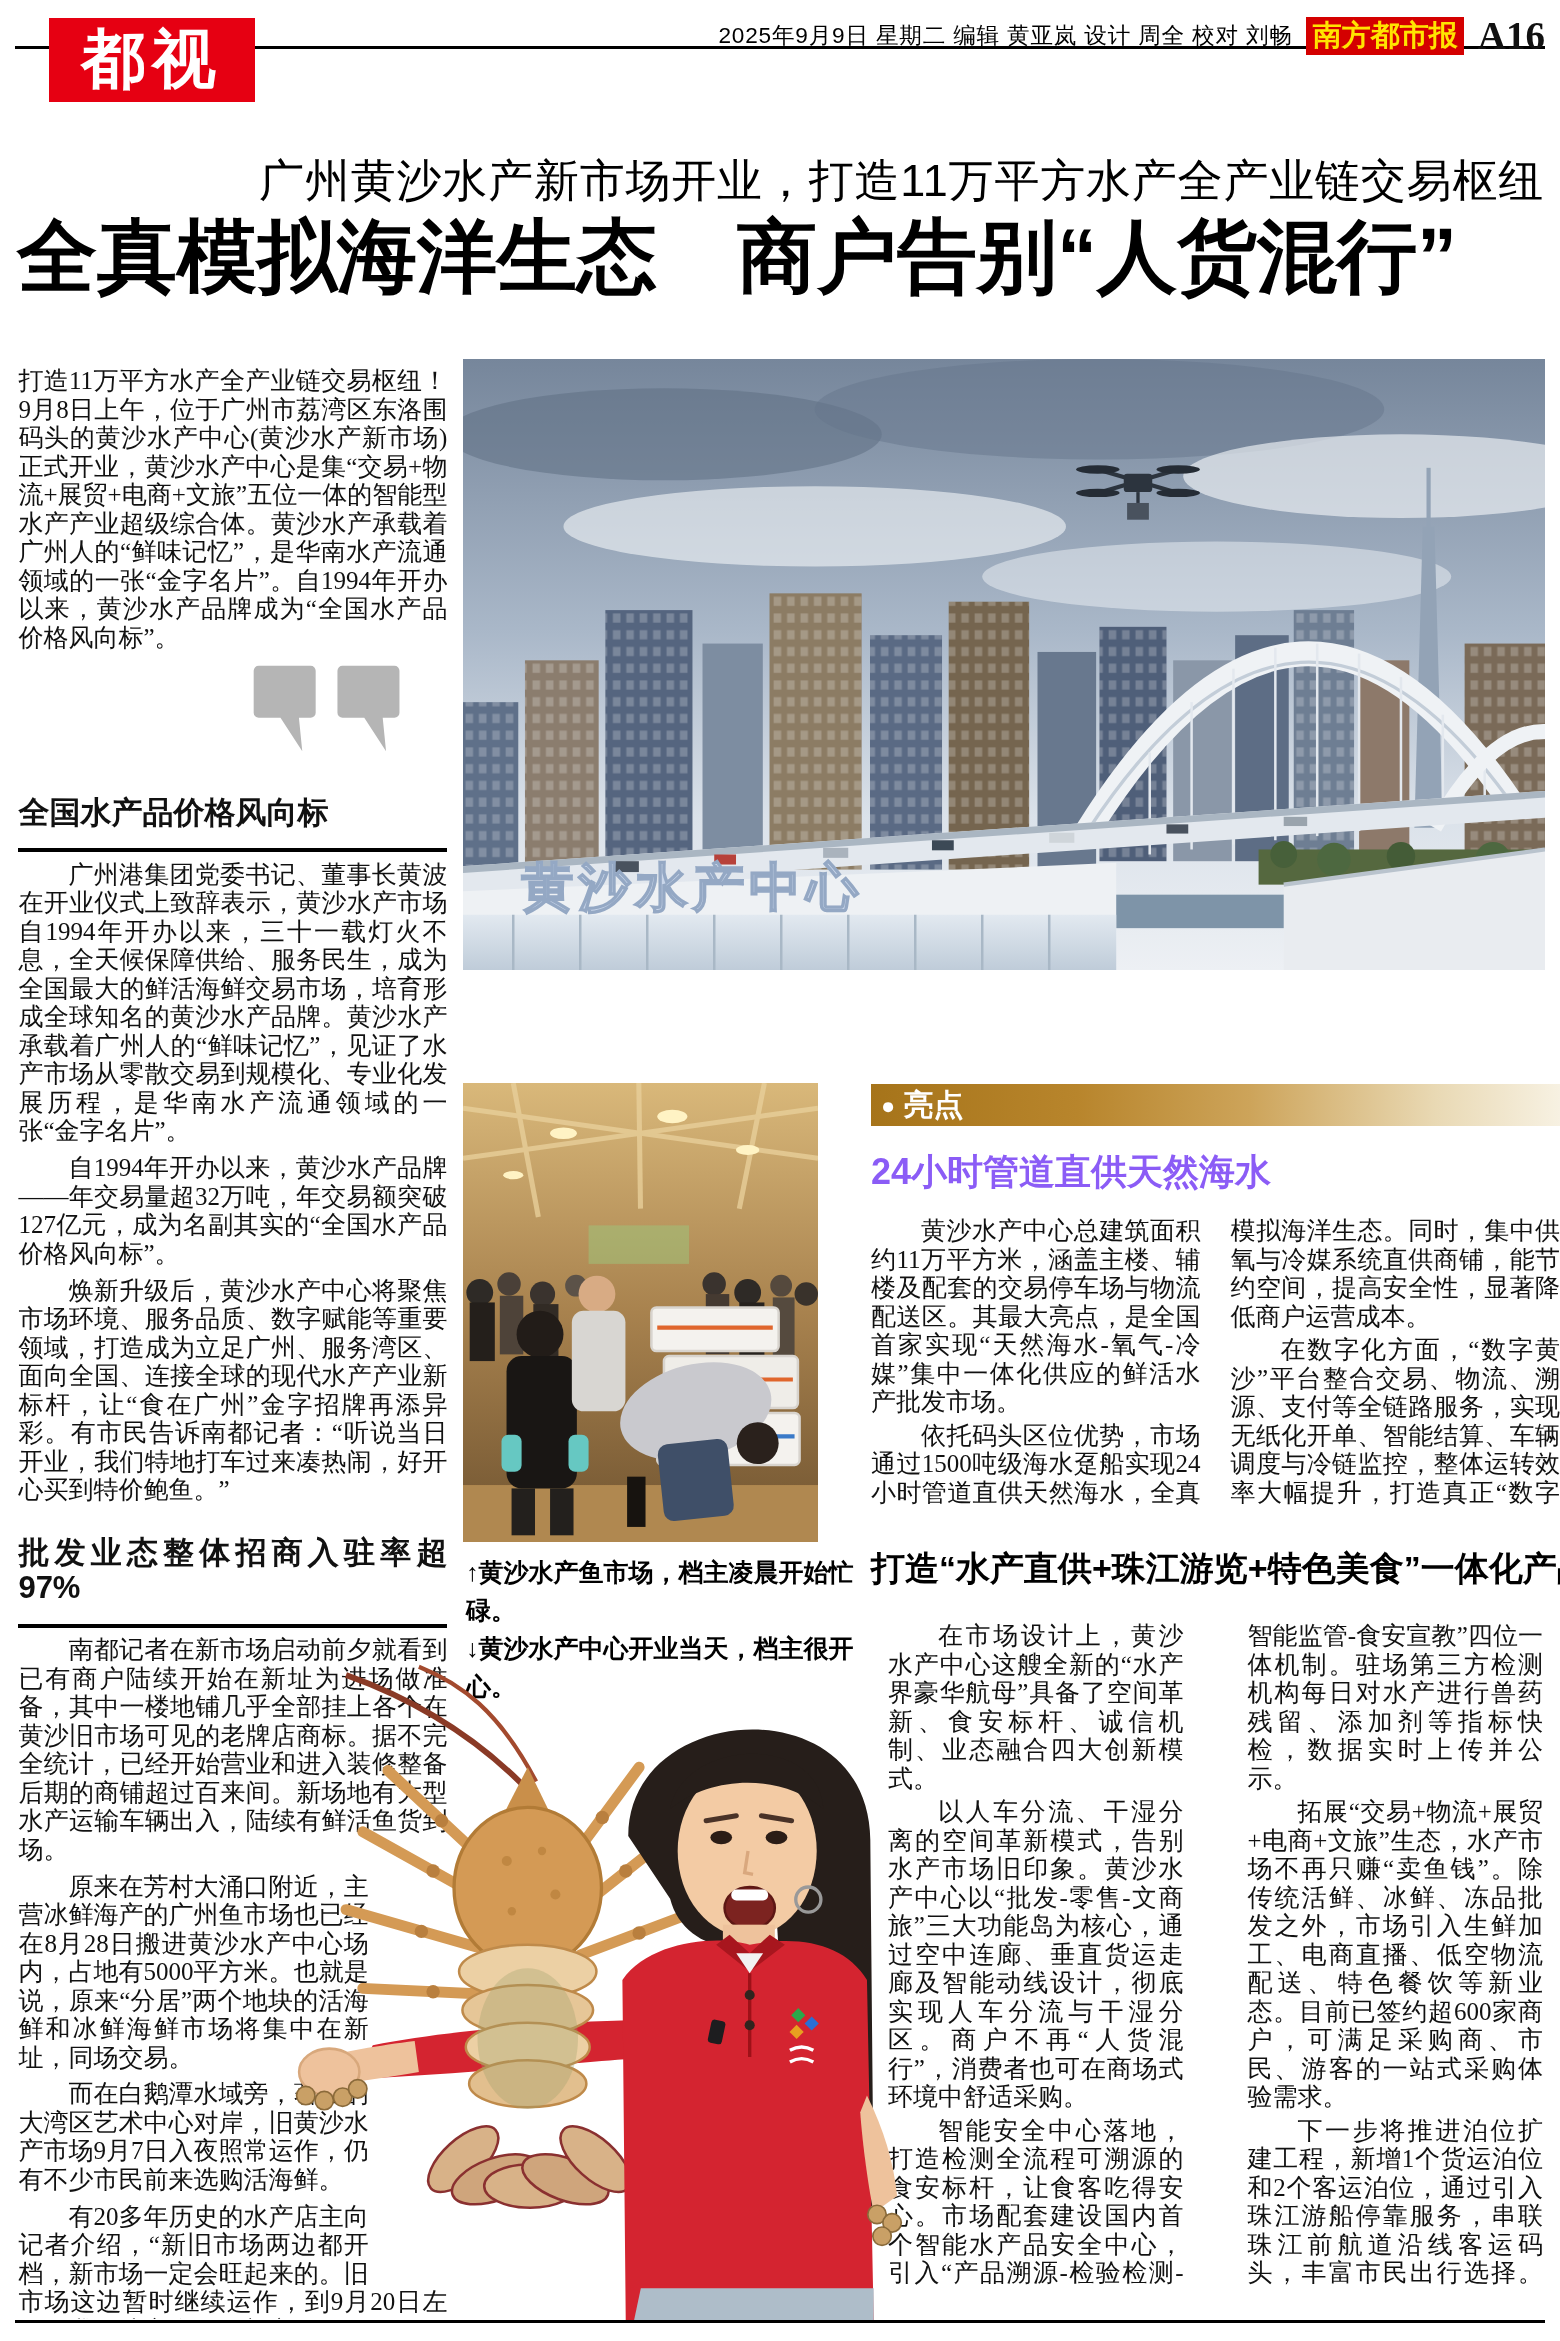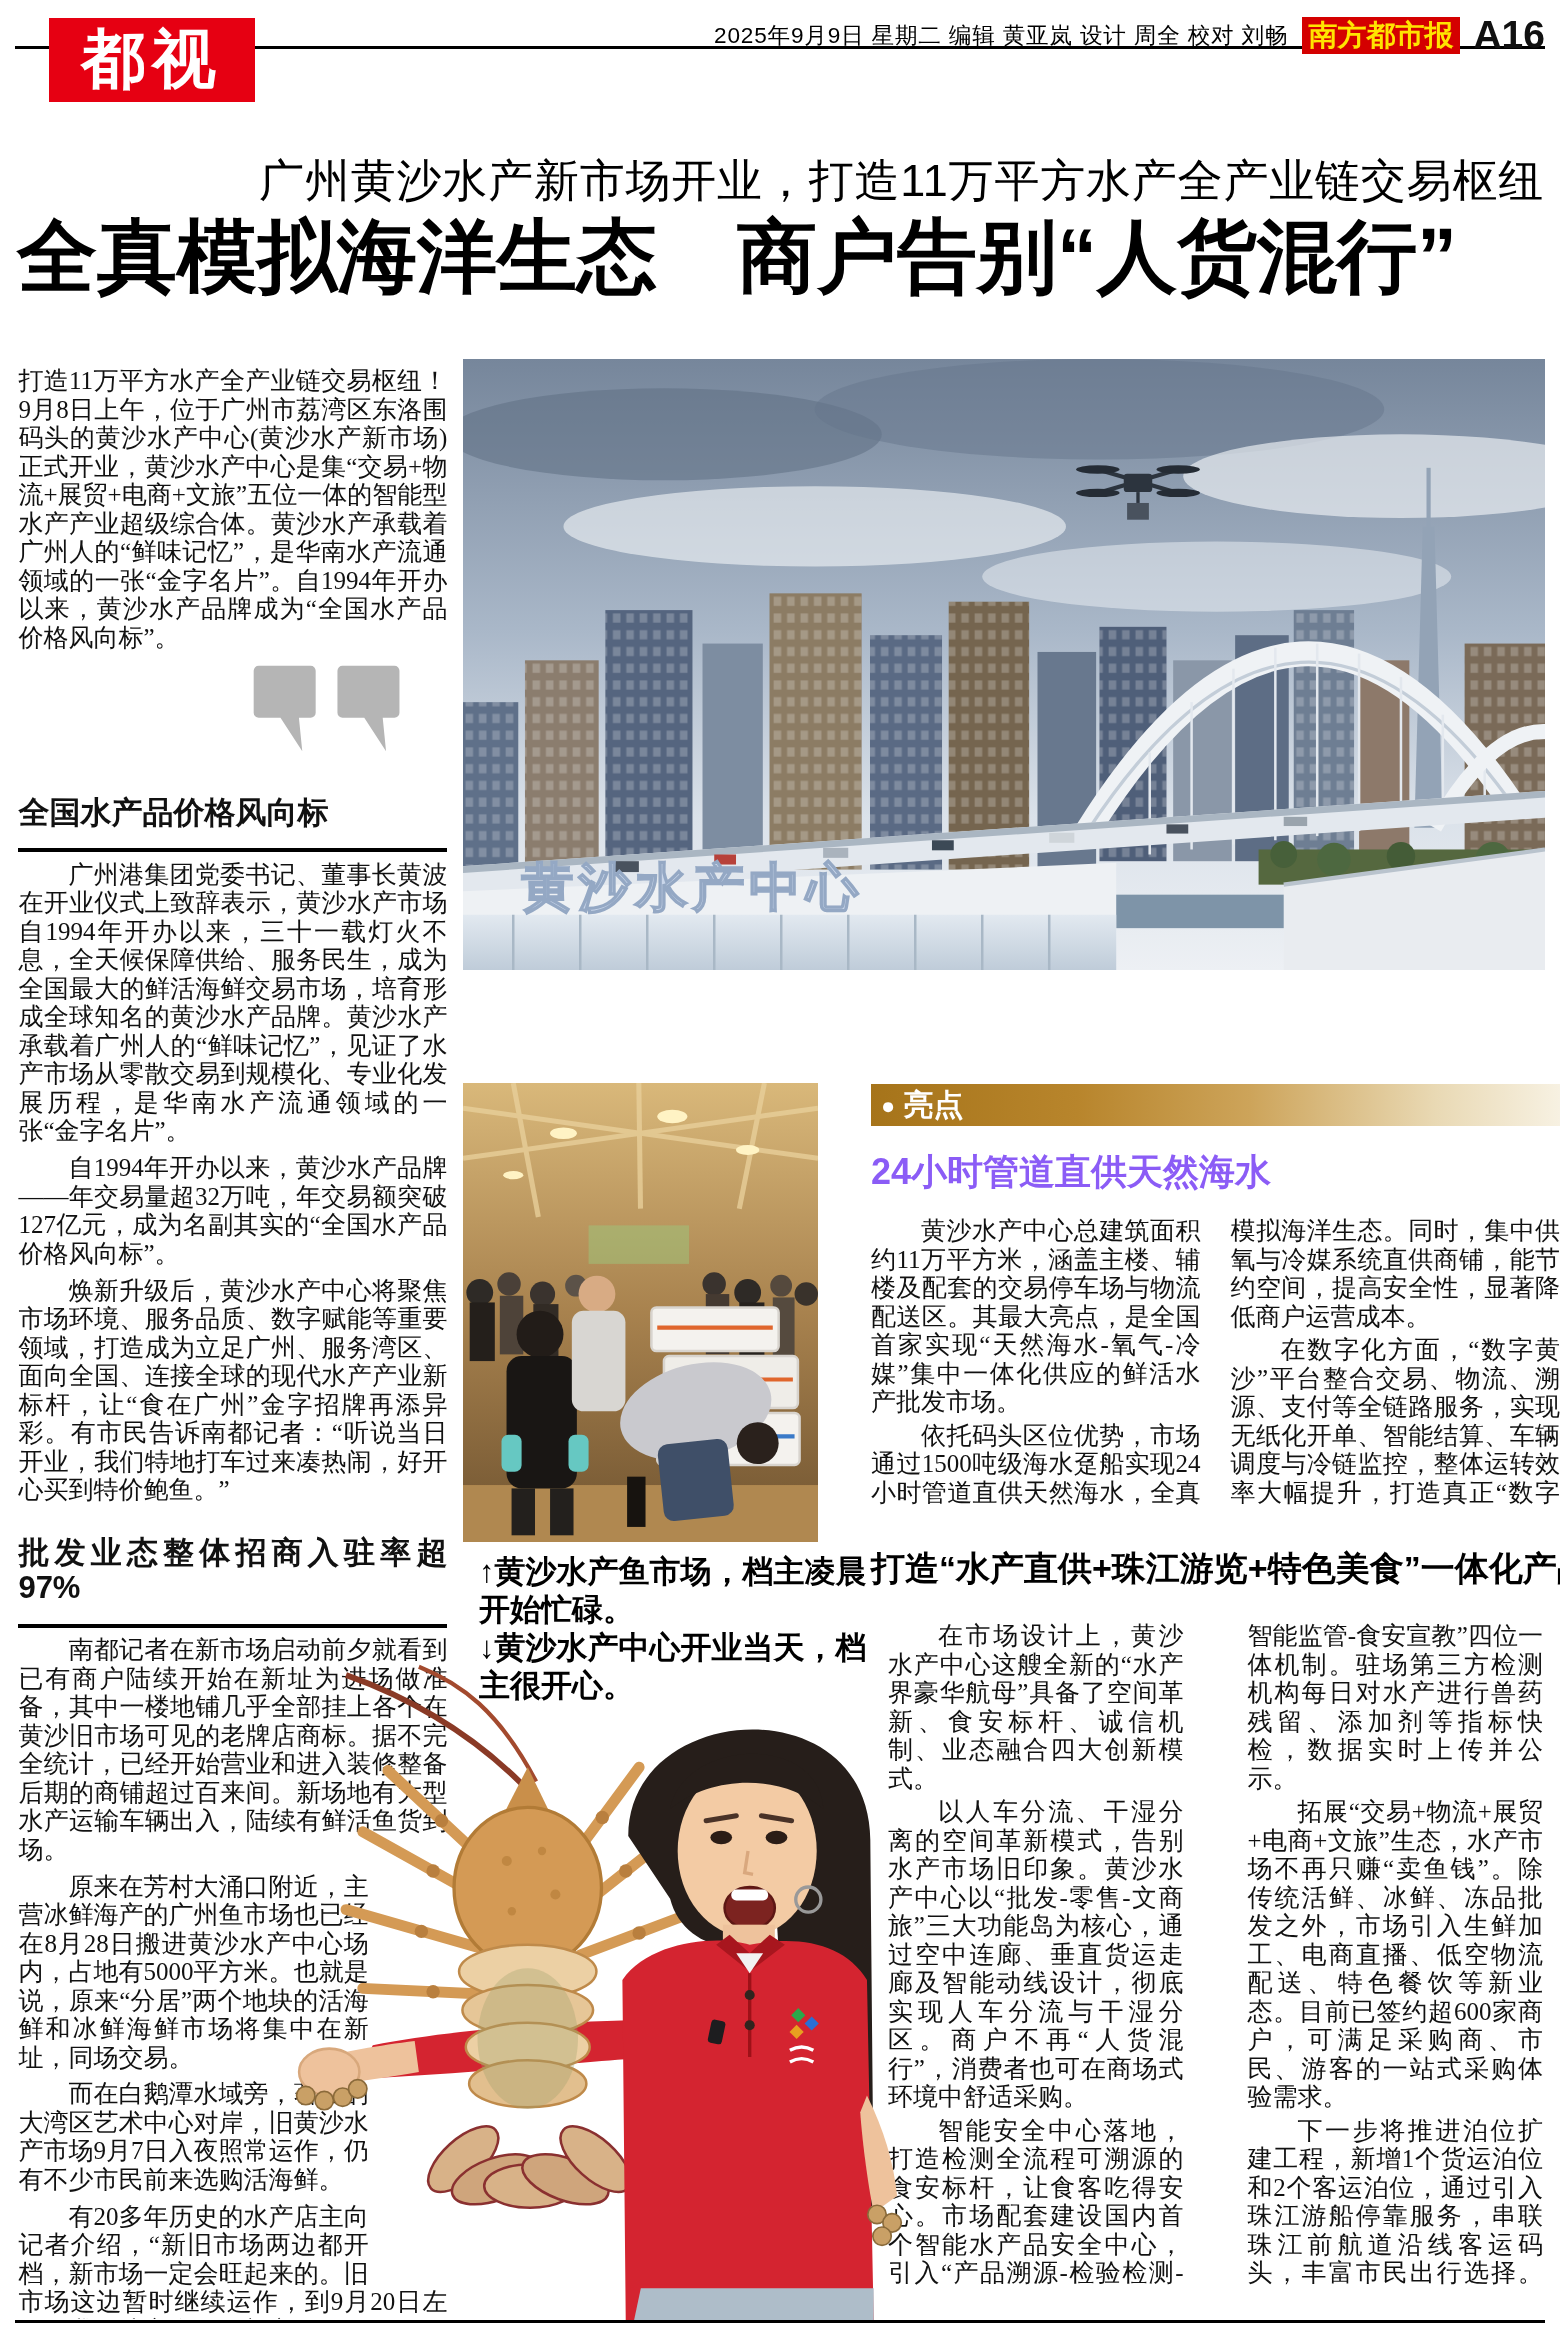--- a/index.html
+++ b/index.html
@@ -8,21 +8,21 @@
   
   .top-rule{position:absolute;left:15px;top:46px;width:1530px;height:2.5px;background:#000;}
   .brand-box{position:absolute;left:49px;top:17.6px;width:206px;height:84px;background:#e60012;
              display:flex;justify-content:center;}
   .brand-box span{color:#fff;font-family:"Liberation Sans",sans-serif;font-weight:900;
                   font-size:64px;letter-spacing:6.7px;transform:translateY(-1.7px);}
   .header-meta{position:absolute;right:15px;top:13.4px;display:flex;align-items:center;gap:13.4px;}
   .header-meta .date{font-family:"Liberation Sans",sans-serif;font-size:22.6px;color:#000;letter-spacing:0.8px;}
   .header-meta .paper-logo{background:#d40000;color:#ffe400;font-family:"Liberation Sans",sans-serif;
                   font-weight:900;font-size:29px;padding:4.2px 6.7px;line-height:1;}
-  .header-meta .pageno{font-family:Liberation Sans, sans-serif;font-weight:900;font-size:39px;}
+  .header-meta .pageno{font-family:Liberation Serif, serif;font-weight:900;font-size:39px;}
   
   .kicker{position:absolute;left:20px;top:151px;width:1524px;font-family:"Liberation Sans",sans-serif;
           font-size:45px;letter-spacing:0.8px;white-space:nowrap;color:#000;text-align:right;}
   .main-title{position:absolute;left:17px;top:204px;width:1533px;margin:0;
           font-family:"Liberation Sans",sans-serif;font-weight:900;font-size:80px;
           letter-spacing:0px;white-space:nowrap;color:#000;}
   
   .left-col{position:absolute;left:18.4px;top:367px;width:429px;height:1952px;overflow:hidden;
             font-size:25px;line-height:28.5px;text-align:justify;}
   .left-col p{margin:8.4px 0 0;text-indent:2em;}
@@ -30,22 +30,22 @@
   .quote-wrap{height:106px;display:flex;justify-content:flex-end;padding:6.7px 40px 0 0;}
   .sec-h{font-family:"Liberation Sans",sans-serif;font-size:31px;font-weight:900;line-height:1.15;
          margin:30px 0 5px;padding-bottom:18px;border-bottom:4.2px solid #000;}
   .intrude{float:right;width:72px;height:419px;margin-left:6.7px;}
   
   .main-photo{position:absolute;left:463px;top:359px;width:1082px;height:611px;overflow:hidden;background:#aebbcc;}
   .main-caption{position:absolute;left:463px;top:980px;width:1082px;
         font-family:"Liberation Sans",sans-serif;font-weight:700;font-size:26px;color:#000;}
   
   .market-photo{position:absolute;left:463px;top:1083px;width:355px;height:459px;overflow:hidden;background:#9c7440;}
-  .market-captions{position:absolute;left:479px;top:1553px;width:394px;
-        font-family:"Liberation Sans",sans-serif;font-weight:700;font-size:31px;line-height:38px;color:#000;}
+  .market-captions{position:absolute;left:466px;top:1553px;width:394px;
+        font-family:"Liberation Sans",sans-serif;font-weight:700;font-size:25px;line-height:38px;color:#000;}
   
   .hl{position:absolute;left:871px;top:1084px;width:689px;}
   .hl-bar{height:42px;display:flex;align-items:center;gap:8.4px;padding-left:10px;box-sizing:border-box;
      background:linear-gradient(90deg,#a6741a 0%,#b8852c 30%,#cda45a 55%,#e9d9b4 82%,#f7f1e2 100%);
      color:#fff;font-family:"Liberation Sans",sans-serif;font-weight:900;font-size:30px;}
   .hl-dot{font-size:23.5px;transform:translateY(0.8px);}
   .hl-sub{margin:22px 0 0;font-family:"Liberation Sans",sans-serif;font-weight:900;font-size:36px;color:#8b5cf6;}
   .hl-cols{margin-top:20px;height:308px;column-count:2;column-gap:30px;column-fill:auto;
            font-size:25px;line-height:28.5px;text-align:justify;overflow:hidden;}
   .hl-cols p{margin:0 0 5px;text-indent:2em;}

